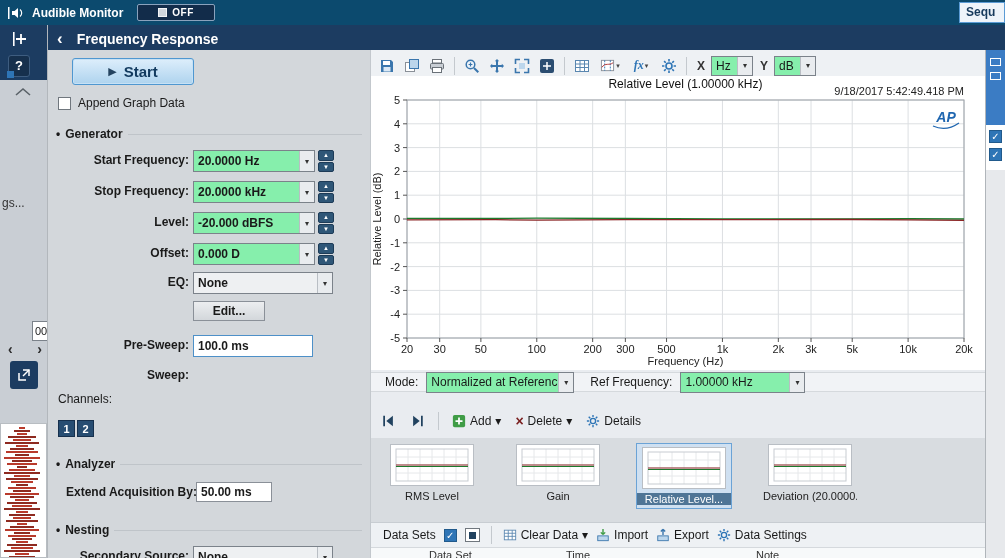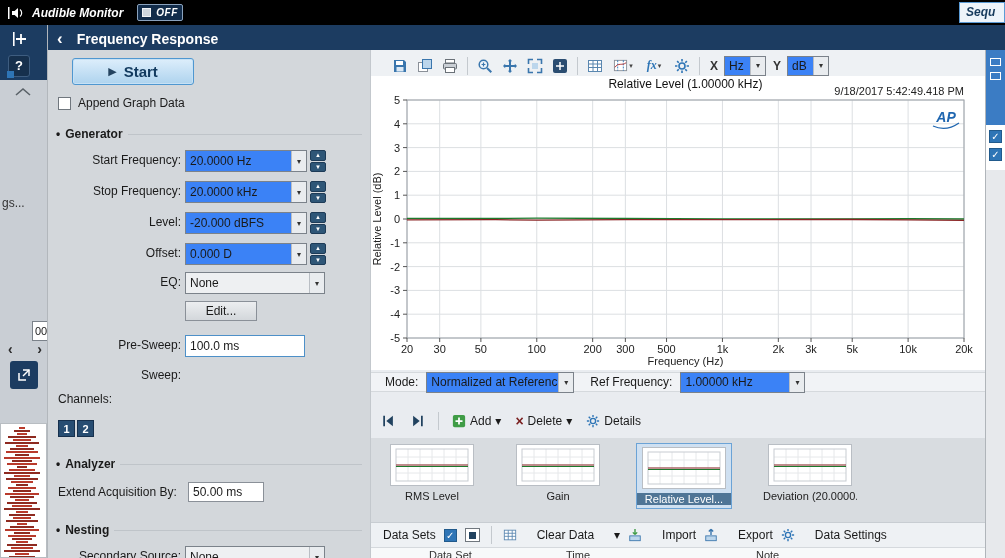--- a/index.html
+++ b/index.html
@@ -2,24 +2,24 @@
 <html><head>
 <meta charset="utf-8">
 <style>
   *{box-sizing:border-box;margin:0;padding:0;}
   html,body{background:#9aa0a6;}
   body{font-family:"Liberation Sans","DejaVu Sans",sans-serif;font-size:12px;color:#1a1a1a;}
   #app{position:relative;width:1005px;height:558px;background:#d3d7db;overflow:hidden;}
   svg{display:block;font-family:inherit;}
 
   
-  .topbar{position:absolute;left:0;top:0;width:1005px;height:25px;background:#000000;display:flex;align-items:center;color:#fff;font-style:italic;}
+  .topbar{position:absolute;left:0;top:0;width:1005px;height:25px;background:#0c4a6e;display:flex;align-items:center;color:#fff;}
   .topbar .sp-icon{margin-left:8px;}
   .topbar .tb-title{font-weight:bold;font-size:12px;margin-left:6px;}
-  .off-toggle{margin-left:14px;height:17px;display:flex;align-items:center;gap:5px;padding:0 4px;background:#122c4a;border:1px solid #8aa2bd;border-radius:2px;cursor:default;}
+  .off-toggle{margin-left:14px;height:17px;display:flex;align-items:center;gap:5px;padding:0 20px;background:#122c4a;border:1px solid #8aa2bd;border-radius:2px;cursor:default;}
   .off-toggle .knob{width:9px;height:9px;background:#cfd6dd;border:1px solid #f2f4f6;}
   .off-toggle .off-text{font-weight:bold;font-size:10px;letter-spacing:.5px;}
   .seq-btn{position:absolute;right:0;top:2px;width:46px;height:21px;background:#eef4fa;border:1px solid #5b9bd5;color:#173a5c;font-weight:bold;padding-left:6px;line-height:19px;overflow:hidden;}
 
   
   .header{position:absolute;left:0;top:25px;width:1005px;height:27px;background:#1c3c61;color:#fff;display:flex;align-items:center;}
   .header .back{margin-left:57px;font-size:17px;font-weight:bold;line-height:1;cursor:pointer;}
   .header .htitle{margin-left:14px;font-size:14px;font-weight:bold;}
 
   
@@ -39,40 +39,40 @@
   
   .settings{position:absolute;left:48px;top:50px;width:322px;height:508px;background:#d3d7db;overflow:hidden;}
   .start-btn{position:absolute;left:24px;top:8px;width:122px;height:27px;background:linear-gradient(#ddeefb,#aed3ee);border:1px solid #4f97d0;box-shadow:inset 0 0 0 1px #c7e1f5;border-radius:3px;display:flex;align-items:center;justify-content:center;gap:7px;cursor:pointer;}
   .start-btn .play{color:#24435f;font-size:11px;}
   .start-btn .stext{color:#123a5e;font-weight:bold;font-size:15px;}
   .cbrow{position:absolute;left:10px;top:46px;display:flex;align-items:center;gap:7px;}
   .cb{width:13px;height:13px;background:#fff;border:1px solid #70777e;display:inline-flex;align-items:center;justify-content:center;font-size:10px;color:#fff;flex:none;cursor:pointer;}
   .cb.checked{background:#2e75b6;border-color:#215a8c;}
   .sechead{position:absolute;left:8px;right:8px;display:flex;align-items:center;gap:5px;font-weight:bold;}
   .sechead .hline{flex:1;height:1px;background:#bfc4c9;}
-  .frow{position:absolute;left:0;width:322px;height:22px;}
+  .frow{position:absolute;left:8px;width:322px;height:22px;font-weight:bold;}
   .flabel{position:absolute;left:0;top:3px;width:133px;text-align:right;white-space:nowrap;}
-  .combo{height:22px;background:#3b82f6;border:1px solid #7b828a;display:flex;align-items:center;cursor:pointer;}
+  .combo{height:22px;background:#86efac;border:1px solid #7b828a;display:flex;align-items:center;cursor:pointer;}
   .combo .cval{flex:1;padding:0 4px;white-space:nowrap;overflow:hidden;}
   .combo .carrow{width:15px;height:100%;background:#e9ecef;border-left:1px solid #b9bec4;display:flex;align-items:center;justify-content:center;font-size:8px;color:#333;}
   .frow .combo{position:absolute;left:137px;top:0;width:122px;}
   .frow .combo.wide{width:140px;background:#eef0f2;}
   .spin{position:absolute;left:262px;top:0;display:flex;flex-direction:column;width:16px;height:22px;gap:1px;}
   .spin span{flex:1;background:#2e5677;color:#fff;font-size:6px;display:flex;align-items:center;justify-content:center;border:1px solid #1d3b57;border-radius:2px;cursor:pointer;}
   .edit-btn{position:absolute;left:137px;top:0;width:72px;height:20px;background:linear-gradient(#eceef0,#d3d7db);border:1px solid #8a9098;text-align:center;line-height:18px;cursor:pointer;}
   .tinput{position:absolute;left:137px;top:0;width:120px;height:22px;background:#fff;border:1px solid #4d90c8;display:flex;align-items:center;padding:0 4px;}
   .ch-label{position:absolute;left:10px;top:342px;}
   .ch-btns{position:absolute;left:10px;top:370px;display:flex;gap:2px;}
   .ch-btn{width:17px;height:17px;background:#274d72;border:1px solid #16304d;color:#fff;font-weight:bold;font-size:11px;display:flex;align-items:center;justify-content:center;cursor:pointer;}
   .ext-label{position:absolute;left:10px;top:3px;white-space:nowrap;}
   .ext-input{position:absolute;left:140px;top:0;width:76px;height:20px;background:#fff;border:1px solid #8a9098;display:flex;align-items:center;padding:0 4px;}
 
   
   .main{position:absolute;left:370px;top:50px;width:615px;height:508px;background:#e9ecf0;border-left:1px solid #c3c8cd;}
-  .gtoolbar{position:absolute;left:0;top:0;width:615px;height:32px;background:#eef1f4;border-bottom:1px solid #c8cdd2;display:flex;align-items:center;gap:3px;padding-left:18px;}
+  .gtoolbar{position:absolute;left:0;top:0;width:615px;height:32px;background:#eef1f4;border-bottom:1px solid #c8cdd2;display:flex;align-items:center;gap:3px;padding-left:5px;}
   .tbtn{width:22px;height:22px;display:flex;align-items:center;justify-content:center;border-radius:2px;cursor:pointer;}
   .tbtn.dd{width:28px;gap:1px;}
   .tbtn .ddar{font-size:7px;color:#444;}
   .tsep{width:1px;height:18px;background:#c4c9ce;margin:0 3px;}
   .axlbl{font-weight:bold;color:#333;margin:0 3px 0 4px;}
   .combo.small{width:42px;height:20px;}
   .fx-txt{font-style:italic;font-weight:bold;color:#2e75b6;font-size:12px;font-family:"Liberation Serif","DejaVu Serif",serif;}
   #chart{position:absolute;left:0;top:26px;background:#fff;}
 
   .mode-row{position:absolute;left:0;top:322px;width:615px;height:20px;background:#f1f3f6;border-top:1px solid #d5d9dd;border-bottom:1px solid #d5d9dd;display:flex;align-items:center;gap:8px;padding-left:14px;}
@@ -80,21 +80,21 @@
   .nav-row{position:absolute;left:0;top:356px;width:615px;height:30px;display:flex;align-items:center;gap:6px;padding-left:6px;}
   .nav-btn{display:flex;align-items:center;gap:4px;padding:2px 4px;border-radius:2px;cursor:pointer;}
   .nav-btn .lbl{color:#1a1a1a;}
   .thumbs{position:absolute;left:0;top:388px;width:615px;height:84px;background:#d8dce0;display:flex;align-items:flex-start;gap:32px;padding:6px 0 0 14px;}
   .thumb{width:94px;display:flex;flex-direction:column;align-items:center;cursor:pointer;}
   .thumb .tchart{background:#fff;}
   .thumb .tlabel{margin-top:4px;width:100%;text-align:center;font-size:11px;color:#222;white-space:nowrap;overflow:hidden;}
   .thumb.selected{background:#cfe0f1;outline:1px solid #6ba3d6;padding:3px 0;}
   .thumb.selected .tlabel{background:#4f7596;color:#fff;}
   .ds-bar{position:absolute;left:0;top:472px;width:719px;height:25px;background:#eef1f4;border-top:1px solid #c8cdd2;display:flex;align-items:center;gap:8px;padding-left:12px;}
-  .ds-item{display:flex;align-items:flex-end;gap:20px;cursor:pointer;}
+  .ds-item{display:flex;align-items:flex-end;gap:4px;cursor:pointer;}
   .swatch{width:15px;height:14px;background:#fff;border:1px solid #70777e;display:flex;align-items:center;justify-content:center;cursor:pointer;}
   .swatch i{width:7px;height:7px;background:#21425f;display:block;}
   .tbl-head{position:absolute;left:0;top:497px;width:615px;height:11px;background:#f7f9fa;border-top:1px solid #d5d9dd;overflow:hidden;}
   .tbl-head span{position:absolute;top:1px;font-size:11px;color:#333;}
 
   
   .rrail{position:absolute;left:985px;top:50px;width:20px;height:508px;background:#e7e9ec;border-left:1px solid #b0b5ba;overflow:hidden;}
   .rr-blue{position:absolute;left:0;top:0;width:20px;height:75px;background:#3b7cc4;}
   .rr-blue i{position:absolute;left:4px;width:11px;height:8px;border:1px solid #fff;display:block;}
   .rr-white{position:absolute;left:0;top:75px;width:20px;height:45px;background:#fff;}

